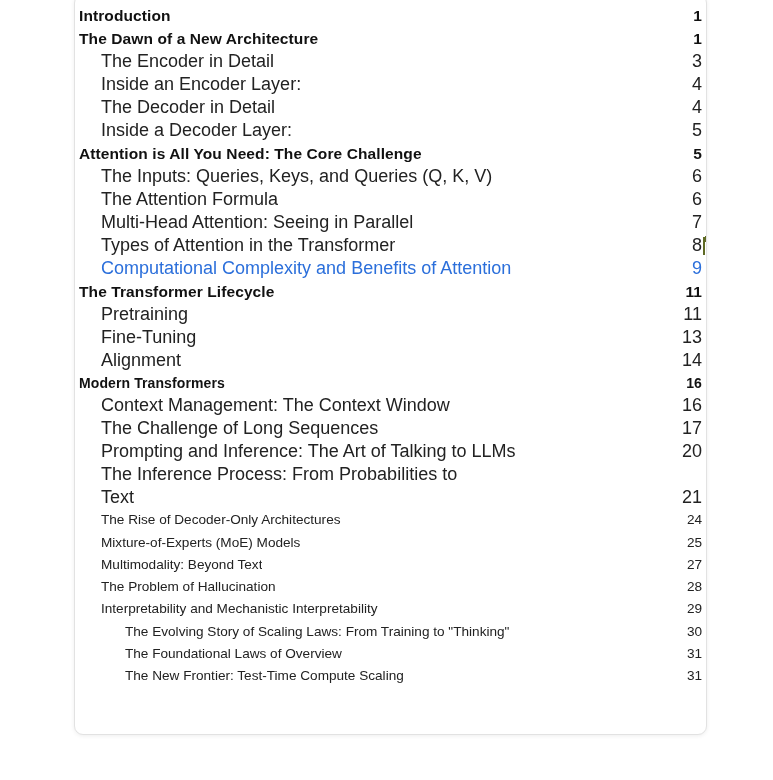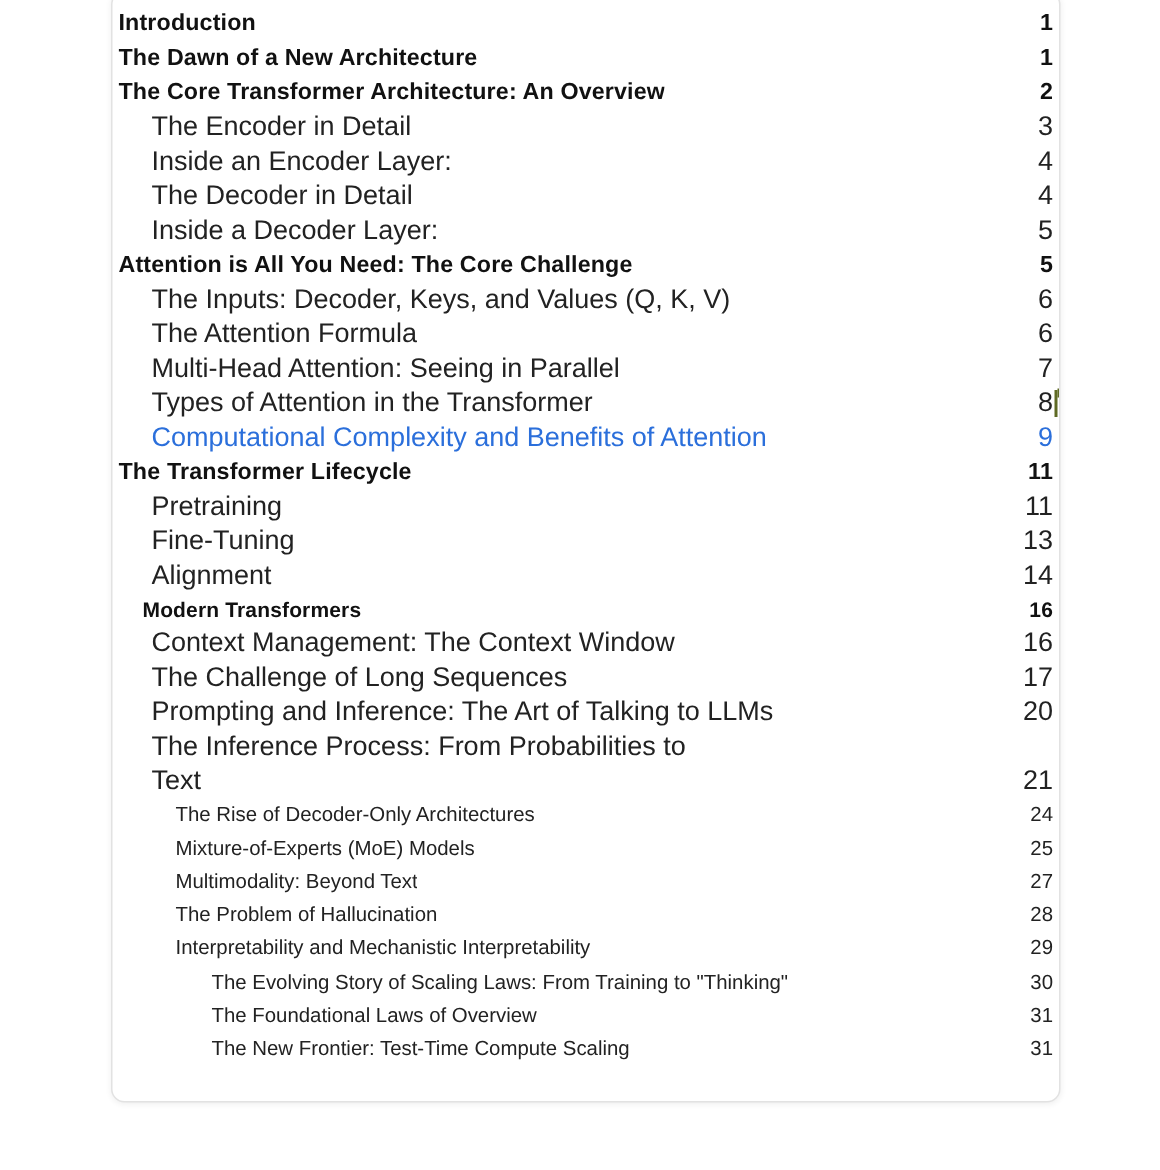--- a/index.html
+++ b/index.html
@@ -54,21 +54,20 @@
     font-size: 15.5px;
     color: var(--heading-text, #111111);
     letter-spacing: 0.1px;
   }
   .toc-entry.bold.small { font-size: 14px; }
 
   .toc-entry.small {
     font-size: 13.6px;
     height: 22.3px;
     line-height: 22.3px;
-    margin-left: 16px;
   }
 
   .toc-entry.link { color: var(--link-color, #2b6fdb); }
 
   .collab-caret {
     position: relative;
     display: inline-block;
     width: 2px;
     height: 18px;
     margin-left: 1px;
@@ -99,27 +98,20 @@
 
     </span>
   </div>
         <div class="toc-entry lv0 bold">
     <span class="label">The Dawn of a New Architecture</span>
     <span class="page">
       <span>1</span>
 
     </span>
   </div>
-        <div class="toc-entry lv0 bold">
-    <span class="label">The Core Transformer Architecture: An Overview</span>
-    <span class="page">
-      <span>2</span>
-
-    </span>
-  </div>
         <div class="toc-entry lv1">
     <span class="label">The Encoder in Detail</span>
     <span class="page">
       <span>3</span>
 
     </span>
   </div>
         <div class="toc-entry lv1">
     <span class="label">Inside an Encoder Layer:</span>
     <span class="page">
@@ -142,21 +134,21 @@
     </span>
   </div>
         <div class="toc-entry lv0 bold">
     <span class="label">Attention is All You Need: The Core Challenge</span>
     <span class="page">
       <span>5</span>
 
     </span>
   </div>
         <div class="toc-entry lv1">
-    <span class="label">The Inputs: Decoder, Keys, and Values (Q, K, V)</span>
+    <span class="label">The Inputs: Queries, Keys, and Queries (Q, K, V)</span>
     <span class="page">
       <span>6</span>
 
     </span>
   </div>
         <div class="toc-entry lv1">
     <span class="label">The Attention Formula</span>
     <span class="page">
       <span>6</span>
 

